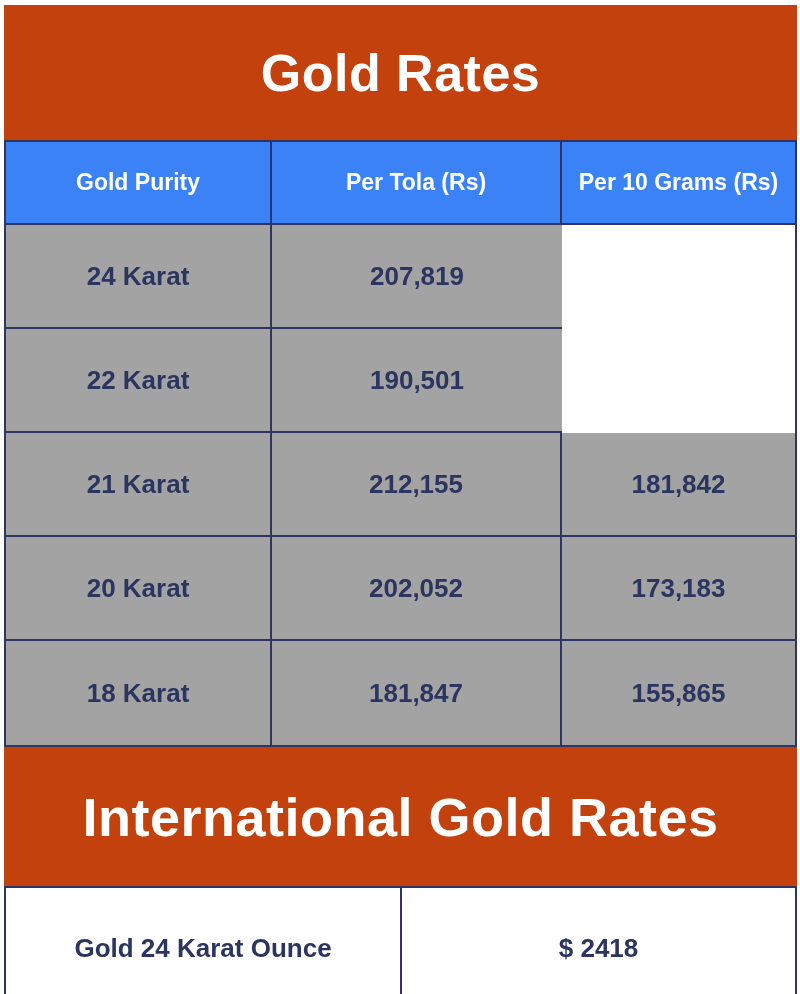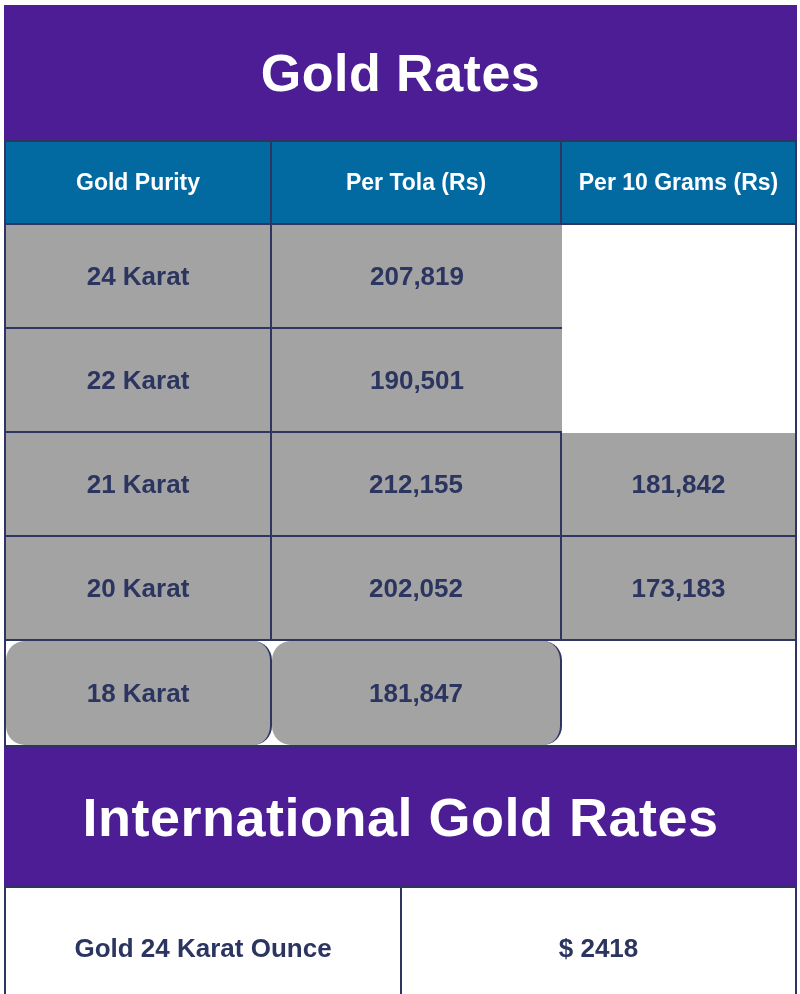--- a/index.html
+++ b/index.html
@@ -11,21 +11,21 @@
   .page {
     width: 800px;
     height: 994px;
     box-sizing: border-box;
     padding: 5px 3px 0 4px;
     background: #ffffff;
     overflow: hidden;
   }
   
   .banner {
-    background: #4c1d95;
+    background: #c2410c;
     display: flex;
     align-items: center;
     justify-content: center;
   }
   .banner-top { height: 135px; }
   .banner-mid { height: 139px; }
   .banner h1, .banner h2 {
     margin: 0;
     color: #ffffff;
     font-weight: 700;
@@ -49,31 +49,31 @@
     display: flex;
     align-items: center;
     justify-content: center;
     text-align: center;
     border-bottom: 2px solid #2e3562;
     font-weight: 700;
     color: #2b3560;
   }
   .cell.cb { border-right: 2px solid #2e3562; }
   .header-row .cell {
-    background: #0369a1;
+    background: #3b82f6;
     color: #ffffff;
     height: 83px;
     font-size: 23px;
   }
   .data-row .cell {
     background: #a3a3a3;
     height: 104px;
     font-size: 26px;
   }
-  .data-row:last-child .cell { border-bottom: none; border-radius: 19px; }
+  .data-row:last-child .cell { border-bottom: none; }
 
   
   .intl-table {
     border: 2px solid #2e3562;
     border-bottom-width: 4px;
   }
   .intl-row {
     display: grid;
     grid-template-columns: 396px 393px;
   }
@@ -118,20 +118,21 @@
 
     <div class="trow data-row">
       <div class="cell cb">20 Karat</div>
       <div class="cell cb">202,052</div>
       <div class="cell">173,183</div>
     </div>
 
     <div class="trow data-row">
       <div class="cell cb">18 Karat</div>
       <div class="cell cb">181,847</div>
+      <div class="cell">155,865</div>
     </div>
   </div>
 
   <header class="banner banner-mid">
     <h2>International Gold Rates</h2>
   </header>
 
   <div class="intl-table">
     <div class="trow intl-row">
       <div class="cell cb">Gold 24 Karat Ounce</div>

